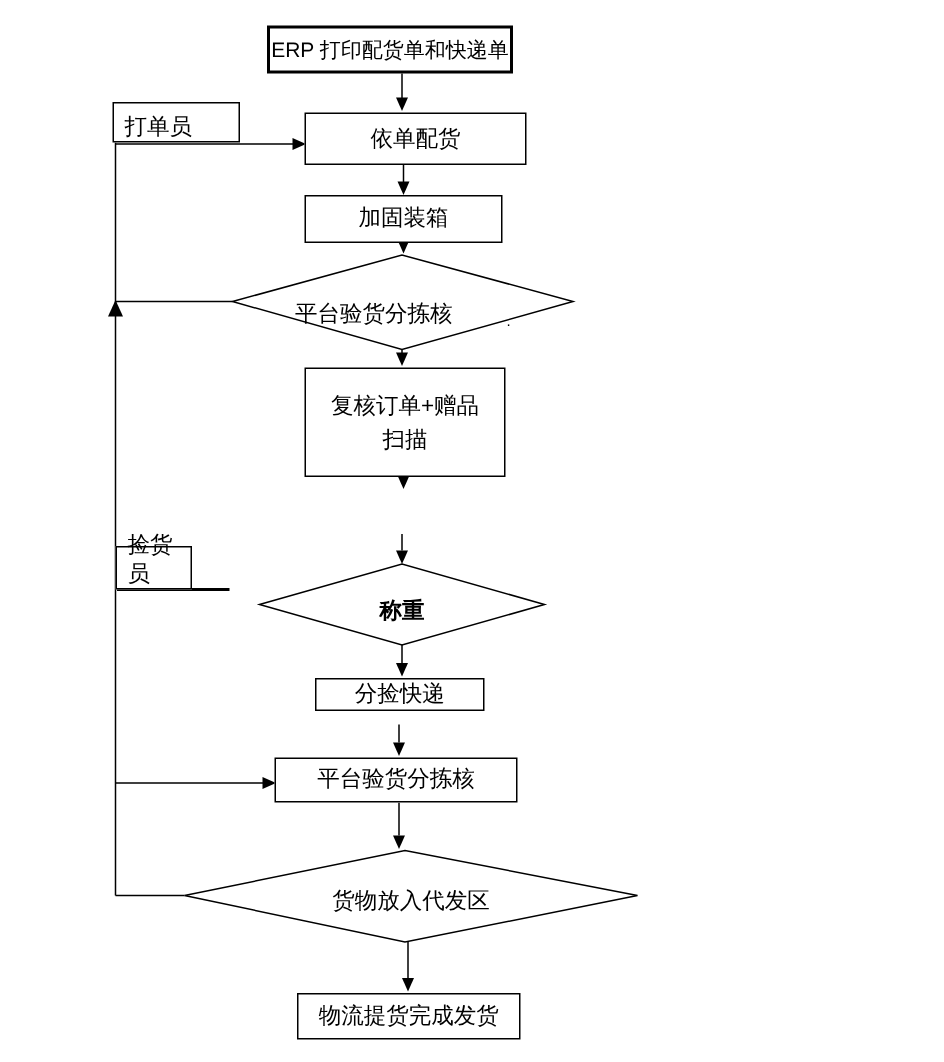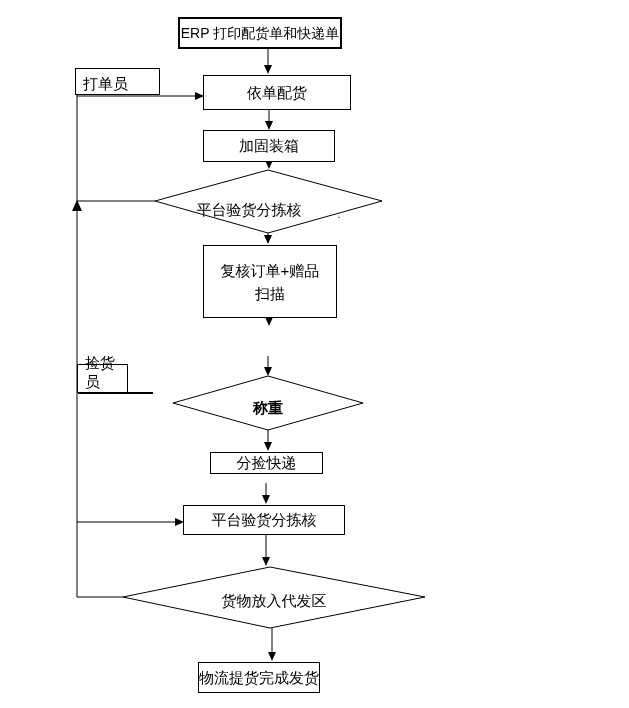--- a/index.html
+++ b/index.html
@@ -101,21 +101,21 @@
 
 
   <div class="node" style="left:210px;top:452px;width:113px;height:22px;">
     <span>分捡快递</span>
   </div>
 
   <div class="node" style="left:183px;top:505px;width:162px;height:30px;">
     <span>平台验货分拣核</span>
   </div>
 
-  <div class="node" style="left:198px;top:662px;width:122px;height:31px;">
+  <div class="node" style="left:198px;top:662px;width:149px;height:31px;">
     <span>物流提货完成发货</span>
   </div>
 
   <div class="dlabel" style="left:155px;top:181px;width:227px;height:38px;">
     <span>平台验货分拣核</span>
     <span class="sub">.</span>
   </div>
 
   <div class="dlabel" style="left:173px;top:389px;width:190px;height:28px;font-weight:bold;">
     <span>称重</span>

